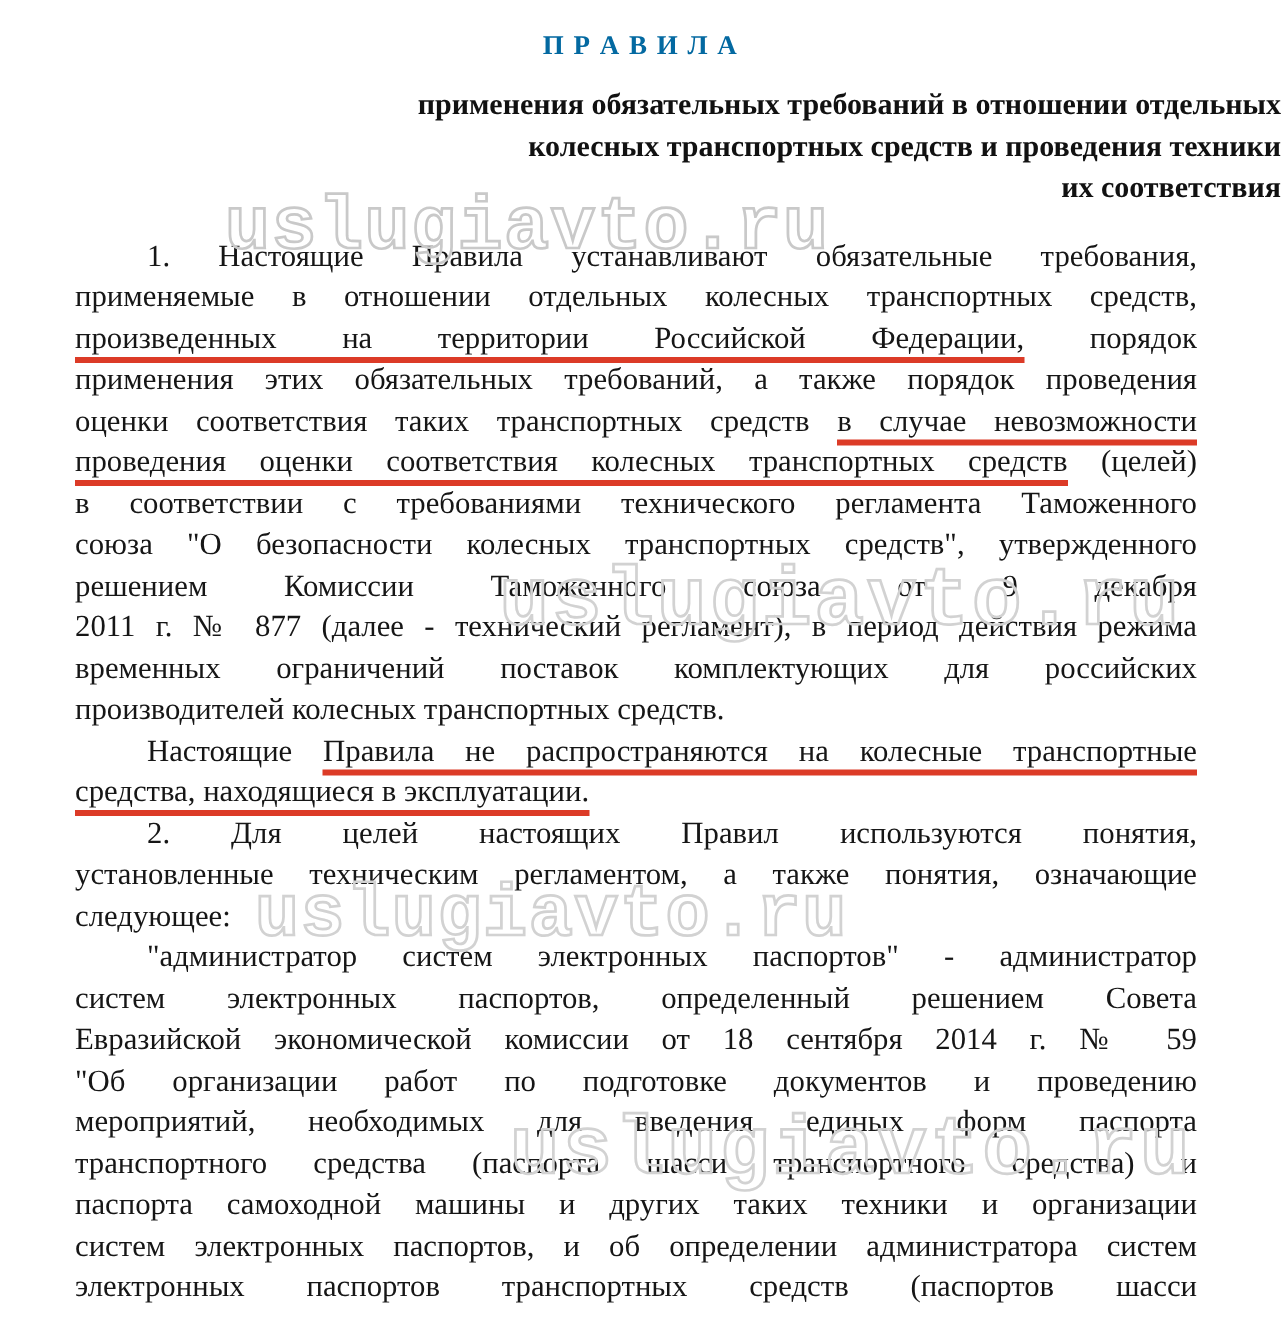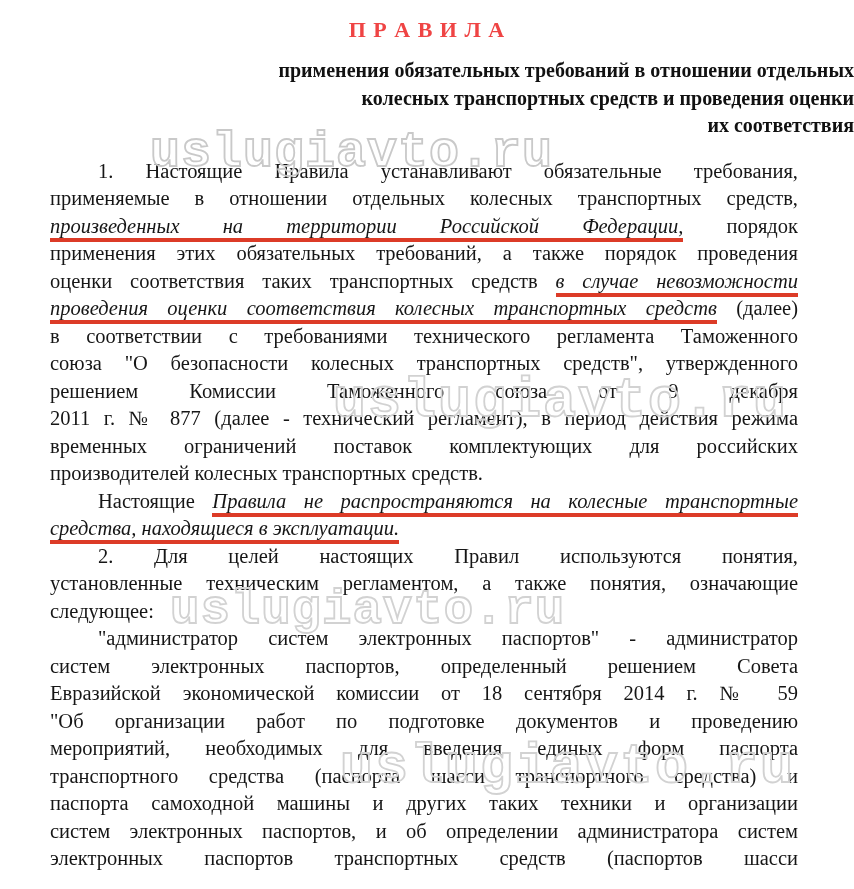--- a/index.html
+++ b/index.html
@@ -12,25 +12,25 @@
     width: 854px;
     height: 889px;
     overflow: hidden;
     background: #ffffff;
     font-family: "Liberation Serif", "DejaVu Serif", serif;
     color: #161616;
   }
   .doc-title {
     margin: 16px 0 0 0;
     text-align: center;
-    font-size: 22px;
+    font-size: 18px;
     font-weight: bold;
     letter-spacing: 1px;
     line-height: 28px;
-    color: #ef4444;
+    color: #0369a1;
   }
   .doc-subtitle {
     margin-top: 13px;
     text-align: right;
     font-weight: bold;
     font-size: 20px;
     line-height: 27.5px;
     color: #111;
   }
   .doc-body {
@@ -46,21 +46,20 @@
   }
   .line.last {
     text-align-last: left;
   }
   .line.indent {
     text-indent: 48px;
   }
   .redline {
     border-bottom: 4px solid var(--accent, #dc3b27);
     padding-bottom: 1px;
-    font-style: italic;
   }
   .watermark {
     position: absolute;
     font-family: Liberation Mono, monospace;
     font-weight: bold;
     color: transparent;
     -webkit-text-stroke: 1.8px var(--wm, #c9c9c9);
     letter-spacing: 1px;
     white-space: nowrap;
     pointer-events: none;
@@ -78,31 +77,31 @@
 
   <div class="watermark wm1">uslugiavto.ru</div>
   <div class="watermark wm2">uslugiavto.ru</div>
   <div class="watermark wm3">uslugiavto.ru</div>
   <div class="watermark wm4">uslugiavto.ru</div>
 
   <h1 class="doc-title">П Р А В И Л А</h1>
 
   <div class="doc-subtitle">
     <div>применения обязательных требований в отношении отдельных</div>
-    <div>колесных транспортных средств и проведения оценки</div>
+    <div>колесных транспортных средств и проведения техники</div>
     <div>их соответствия</div>
   </div>
 
   <div id="doc-body" class="doc-body">
       <div class="line indent"><span>1. Настоящие Правила устанавливают обязательные требования,</span></div>
       <div class="line"><span>применяемые в отношении отдельных колесных транспортных средств,</span></div>
       <div class="line"><span class="redline">произведенных на территории Российской Федерации,</span><span> порядок</span></div>
       <div class="line"><span>применения этих обязательных требований, а также порядок проведения</span></div>
       <div class="line"><span>оценки соответствия таких транспортных средств </span><span class="redline">в случае невозможности</span></div>
-      <div class="line"><span class="redline">проведения оценки соответствия колесных транспортных средств</span><span> (далее)</span></div>
+      <div class="line"><span class="redline">проведения оценки соответствия колесных транспортных средств</span><span> (целей)</span></div>
       <div class="line"><span>в соответствии с требованиями технического регламента Таможенного</span></div>
       <div class="line"><span>союза "О безопасности колесных транспортных средств", утвержденного</span></div>
       <div class="line"><span>решением Комиссии Таможенного союза от 9&nbsp;декабря</span></div>
       <div class="line"><span>2011 г. № 877 (далее - технический регламент), в период действия режима</span></div>
       <div class="line"><span>временных ограничений поставок комплектующих для российских</span></div>
       <div class="line last"><span>производителей колесных транспортных средств.</span></div>
       <div class="line indent"><span>Настоящие </span><span class="redline">Правила не распространяются на колесные транспортные</span></div>
       <div class="line last"><span class="redline">средства, находящиеся в эксплуатации.</span></div>
       <div class="line indent"><span>2. Для целей настоящих Правил используются понятия,</span></div>
       <div class="line"><span>установленные техническим регламентом, а также понятия, означающие</span></div>

